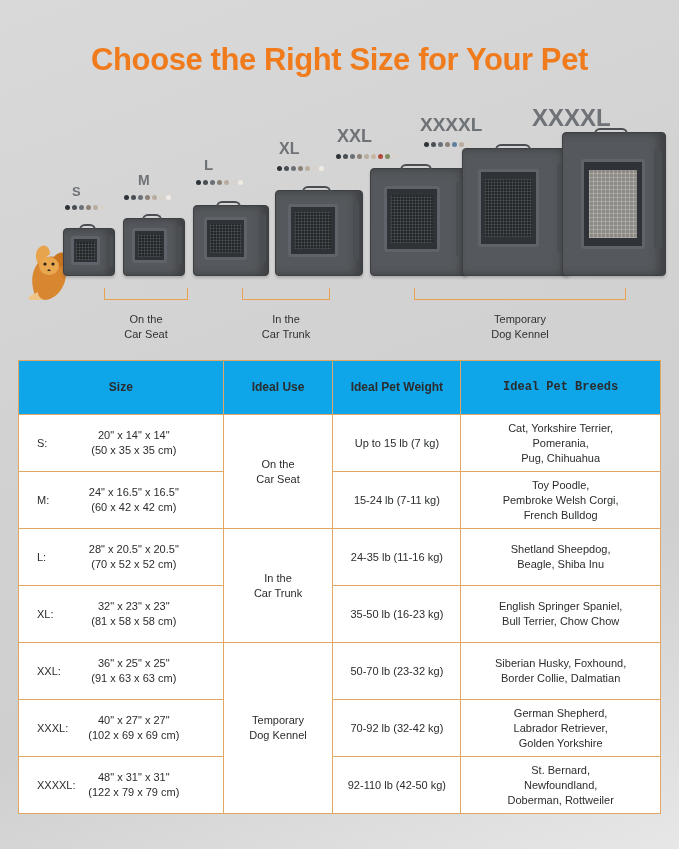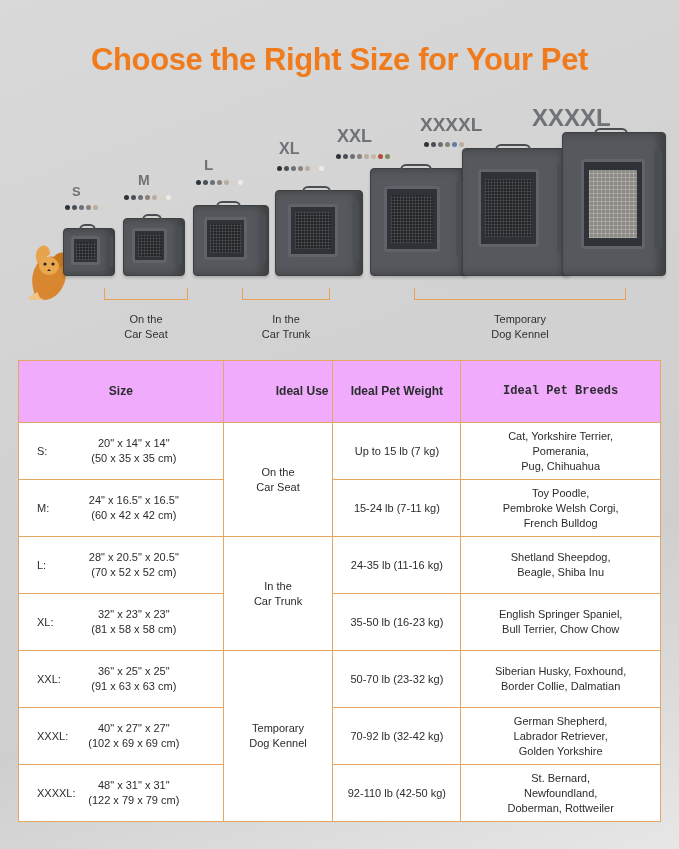--- a/index.html
+++ b/index.html
@@ -124,27 +124,27 @@
     color: #2a2c2e;
   }
   td, th {
     border: 1px solid #E3A765;
     text-align: center;
     vertical-align: middle;
     line-height: 15px;
     padding: 5px 4px;
   }
   thead th {
-    background: #f0abfc;
+    background: #0ea5e9;
     font-size: 12px;
     font-weight: bold;
-    height: 62px;
+    height: 54px;
   }
   .col-size { width: 205px; }
-  .col-use { width: 110px; text-align: right; }
+  .col-use { width: 110px; }
   .col-weight { width: 128px; }
   .col-breeds { width: 200px; font-family: Liberation Mono, monospace; }
   .sizecell { position: relative; height: 57px; }
   .sizecell .tag {
     position: absolute;
     left: 18px; top: 50%;
     transform: translateY(-50%);
     font-size: 11px;
   }
   .sizecell .dims { padding-left: 26px; }

